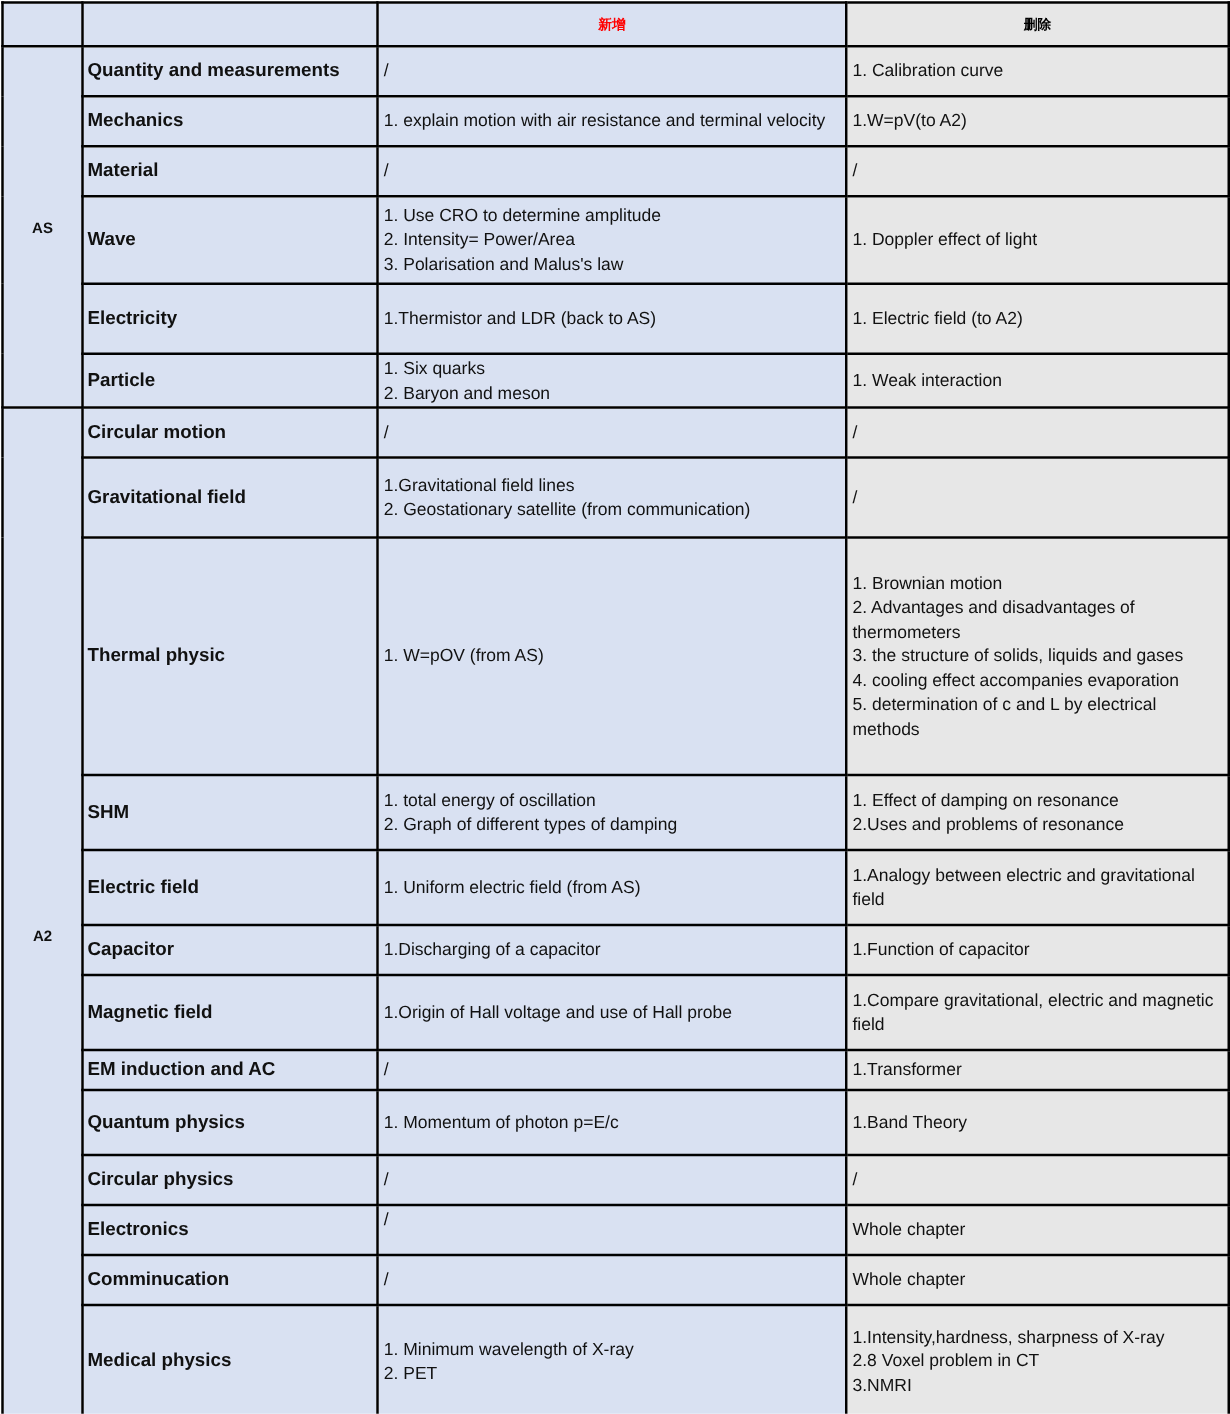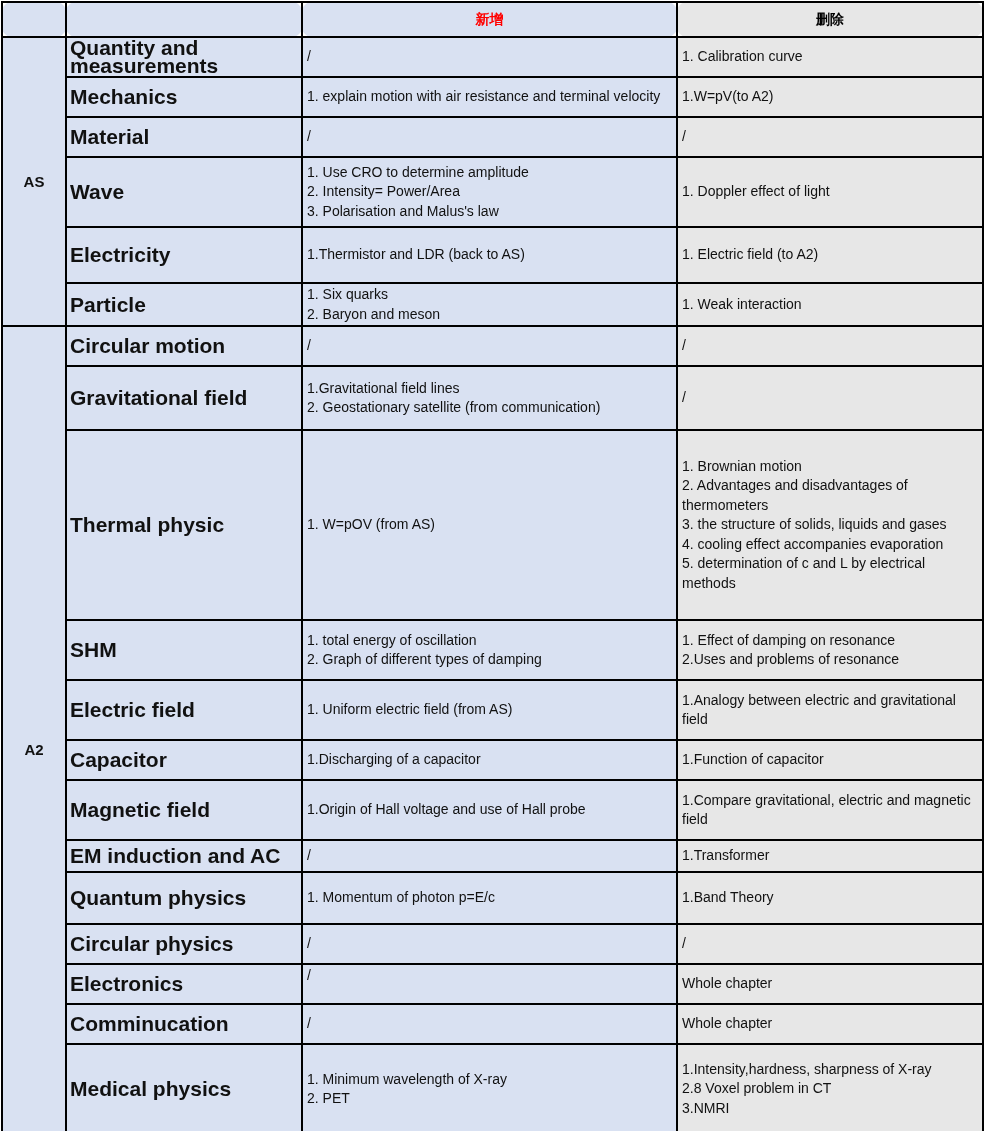--- a/index.html
+++ b/index.html
@@ -28,43 +28,42 @@
     border: 2px solid var(--border);
     border-bottom-width: 4px;
   }
   th, td {
     border: 2px solid var(--border);
     overflow: hidden;
     box-sizing: border-box;
   }
   tr.header-row { height: 35px; }
   th {
-    font-size: 14px;
+    font-size: 11px;
     font-weight: bold;
     text-align: center;
     vertical-align: middle;
     padding: 0;
-    border-radius: 10px;
   }
   .h-level, .h-topic { background: var(--lav); }
   .h-added  { background: var(--lav); color: var(--red); }
   .h-deleted{ background: var(--gray); color: #000000; margin-left: 24px; }
 
   .level-cell {
     background: var(--lav);
     font-weight: bold;
-    font-size: 15px;
+    font-size: 12px;
     text-align: center;
     vertical-align: middle;
     color: #111;
   }
   .topic-cell {
     background: var(--lav);
     font-weight: bold;
-    font-size: 21px;
+    font-size: 15px;
     color: #111;
     text-align: left;
     vertical-align: middle;
     padding: 1px 2px 1px 3px;
     line-height: 18px;
   }
   .content-cell {
     font-size: 14px;
     line-height: 19.5px;
     color: #111;

